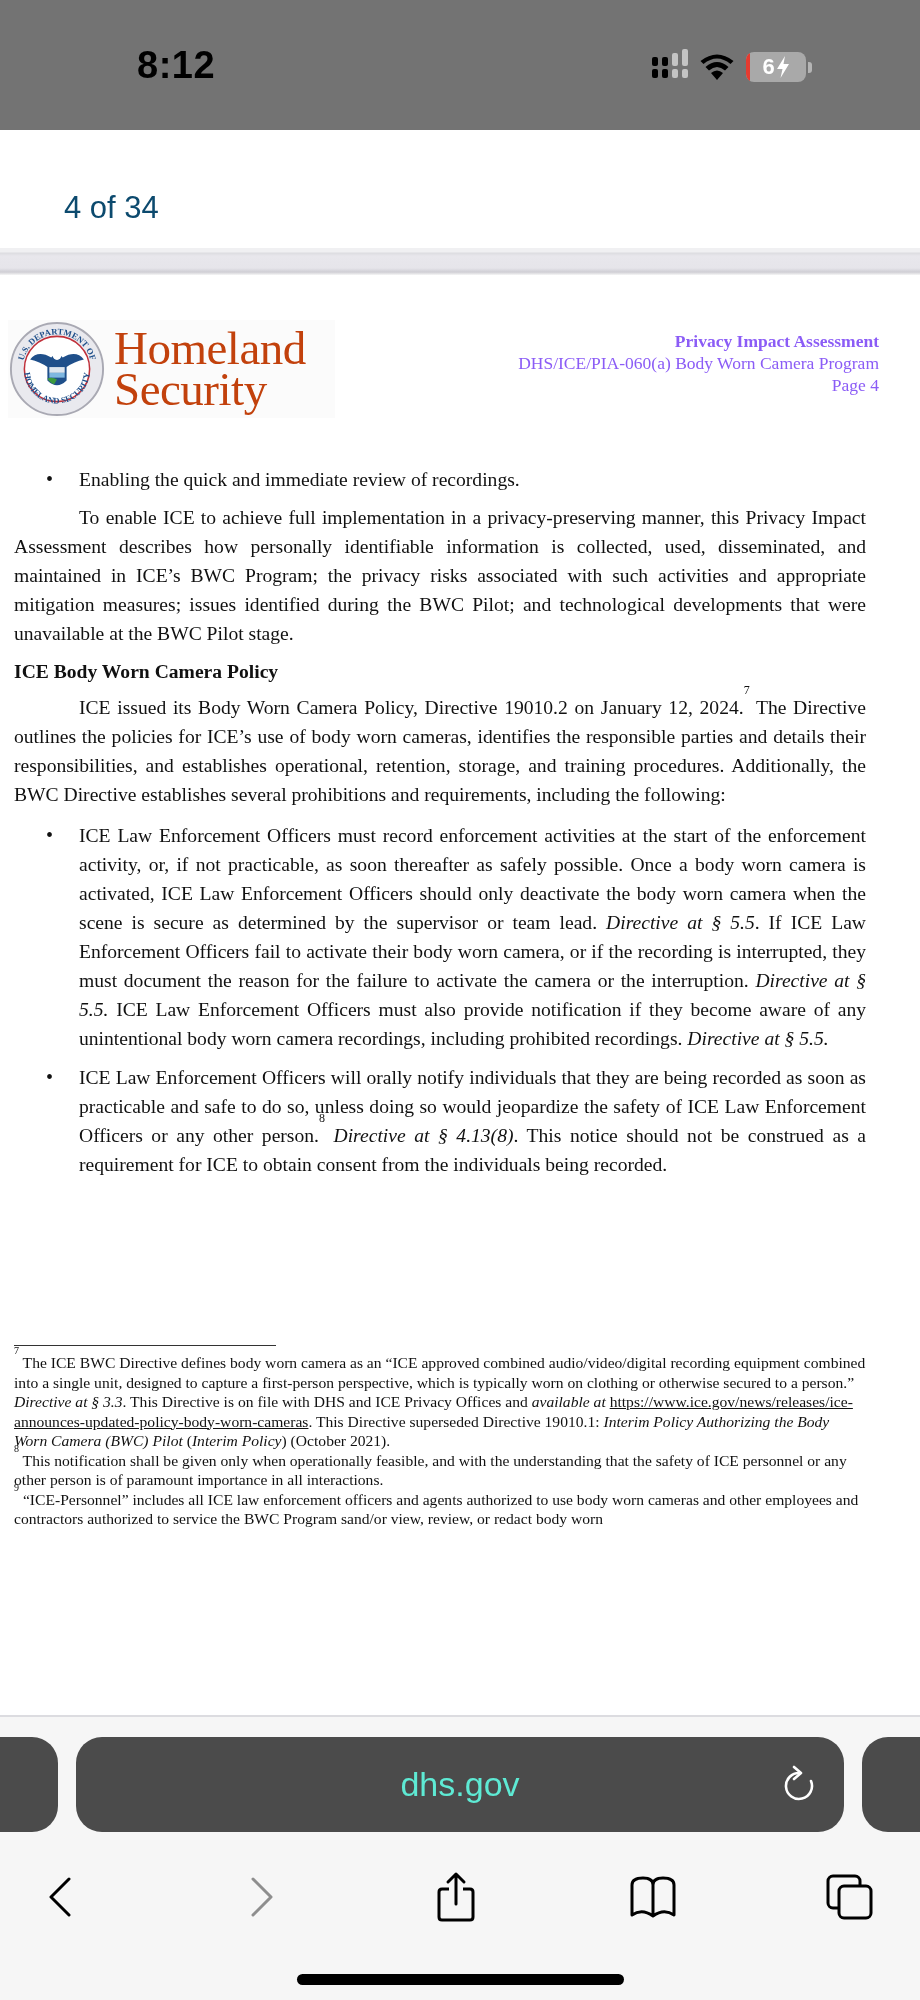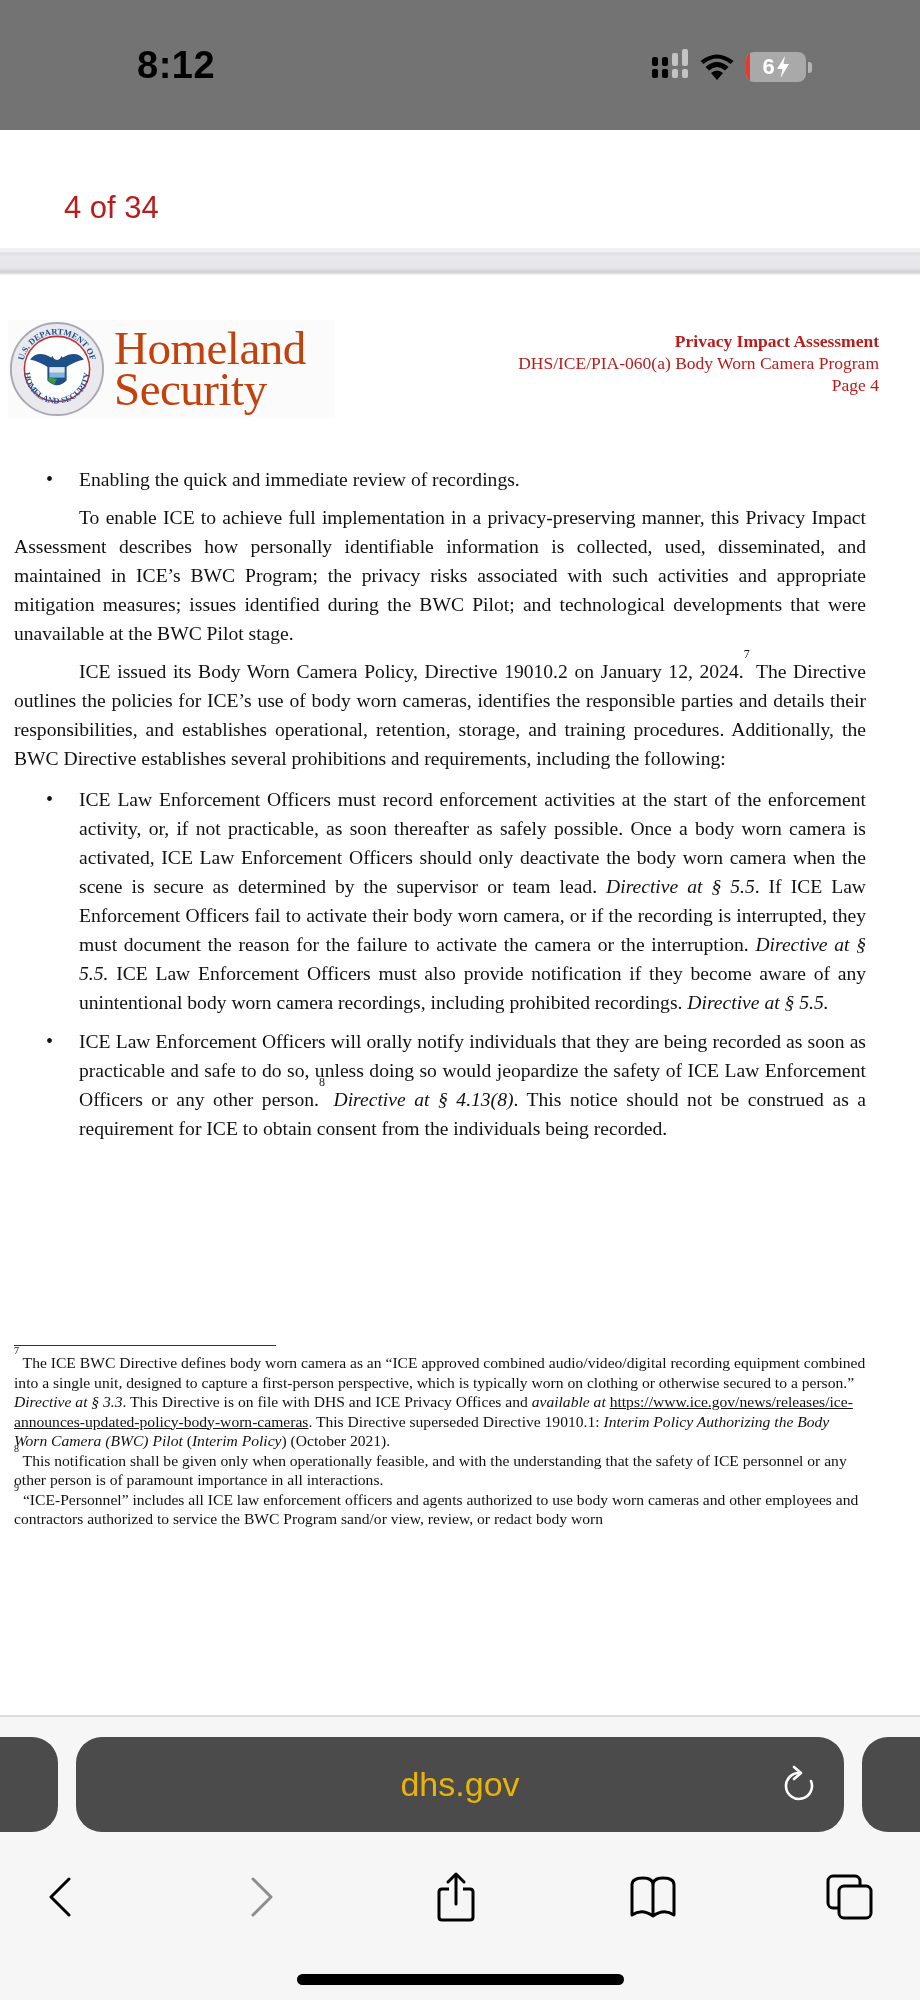--- a/index.html
+++ b/index.html
@@ -12,32 +12,32 @@
   .status-icons { position: absolute; left: 652px; top: 50px; height: 34px; display: flex; align-items: center; gap: 12px; }
   .signal { display: grid; grid-template-columns: repeat(4, 6px); grid-template-rows: 9px 9px; column-gap: 4px; row-gap: 3px; align-items: end; }
   .signal span { width: 6px; border-radius: 2px; }
   .battery { position: relative; width: 60px; height: 30px; border-radius: 8px; background: #a9a9a9; display: flex; align-items: center; justify-content: center; overflow: hidden; }
   .battery::before { content: ""; position: absolute; left: 0; top: 0; bottom: 0; width: 4px; background: #e53b30; }
   .battery-text { font-size: 22px; font-weight: 700; color: #fff; }
   .battery-nub { width: 4px; height: 11px; background: #b5b5b5; border-radius: 0 3px 3px 0; margin-left: -10px; }
 
   
   .page-header { position: absolute; left: 0; top: 130px; width: 920px; height: 118px; background: #ffffff; }
-  .page-counter { position: absolute; left: 64px; top: 60px; font-size: 31px; color: #b91c1c; }
+  .page-counter { position: absolute; left: 64px; top: 60px; font-size: 31px; color: #0c4a6e; }
   .page-divider { position: absolute; left: 0; top: 248px; width: 920px; height: 27px;
     background: linear-gradient(#f0f0f2 0, #f0f0f2 4px, #dcdce0 5px, #e8e7ec 8px, #e6e5ea 20px, #cfced4 24px, #f6f6f6 27px); }
 
   
   .doc { position: absolute; left: 0; top: 275px; width: 920px; height: 1440px; background: #fff;
          font-family: "Liberation Serif", serif; color: #111; }
   .doc-header { position: absolute; left: 8px; top: 45px; width: 912px; height: 100px; }
   .logo { position: absolute; left: 0; top: 0; width: 327px; height: 98px; display: flex; align-items: center; background: #fbfbfb; }
   .seal { width: 98px; height: 96px; }
   .logo-text { margin-left: 8px; font-family: "Liberation Serif", serif; color: #c2410c; font-size: 47px; line-height: 41px; letter-spacing: -0.5px; }
-  .doc-meta { position: absolute; right: 41px; top: 10px; text-align: right; font-size: 17.5px; line-height: 22px; color: #b91c1c; }
+  .doc-meta { position: absolute; right: 41px; top: 10px; text-align: right; font-size: 17.5px; line-height: 22px; color: #8b5cf6; }
   .doc-meta .bold { font-weight: 700; }
 
   .body-text { position: absolute; left: 14px; top: 190px; width: 852px; font-size: 19.6px; line-height: 29px; }
   .p { text-align: justify; text-indent: 65px; margin-bottom: 9px; }
   .h { font-weight: 700; margin-bottom: 7px; }
   .bullet { position: relative; padding-left: 65px; text-align: justify; margin-bottom: 10px; }
   .bullet::before { content: "•"; position: absolute; left: 32px; top: 0; font-size: 20px; }
   .b-first { margin-bottom: 9px; }
   sup { font-size: 12px; vertical-align: top; position: relative; top: -3px; line-height: 0; }
   i { }
@@ -46,21 +46,21 @@
   .footnotes { position: absolute; left: 14px; top: 1078px; width: 852px; font-size: 15.6px; line-height: 19.5px; }
   .fn sup { font-size: 10px; top: -2px; }
   .fn a { color: #111; text-decoration: underline; }
 
   
   .bottom-bar { position: absolute; left: 0; top: 1715px; width: 920px; height: 285px; background: #f6f6f6; border-top: 2px solid #dcdce0; }
   .tab-pill { position: absolute; top: 20px; height: 95px; background: #4b4b4b; border-radius: 26px; }
   .tab-left { left: -30px; width: 88px; }
   .tab-right { left: 862px; width: 90px; }
   .url-bar { position: absolute; left: 76px; top: 20px; width: 768px; height: 95px; background: #4b4b4b; border-radius: 26px; display: flex; align-items: center; justify-content: center; }
-  .url-text { font-size: 34px; color: #eab308; font-family: "Liberation Sans", sans-serif; }
+  .url-text { font-size: 34px; color: #5eead4; font-family: "Liberation Sans", sans-serif; }
   .reload { position: absolute; right: 26px; top: 28px; width: 38px; height: 40px; }
   .toolbar { position: absolute; left: 0; top: 150px; width: 920px; height: 70px; }
   .tb-btn { position: absolute; top: 0; width: 60px; height: 60px; display: flex; align-items: center; justify-content: center; }
   .home-indicator { position: absolute; left: 297px; top: 257px; width: 327px; height: 11px; background: #000; border-radius: 6px; }
 </style>
 </head>
 <body>
 
 <div class="status-bar">
   <div class="status-time">8:12</div>
@@ -125,20 +125,21 @@
     <div class="doc-meta">
       <div class="bold">Privacy Impact Assessment</div>
       <div>DHS/ICE/PIA-060(a) Body Worn Camera Program</div>
       <div>Page 4</div>
     </div>
   </div>
 
   <div class="body-text">
     <div class="bullet b-first">Enabling the quick and immediate review of recordings.</div>
     <div class="p">To enable ICE to achieve full implementation in a privacy-preserving manner, this Privacy Impact Assessment describes how personally identifiable information is collected, used, disseminated, and maintained in ICE’s BWC Program; the privacy risks associated with such activities and appropriate mitigation measures; issues identified during the BWC Pilot; and technological developments that were unavailable at the BWC Pilot stage.</div>
+    <div class="h">ICE Body Worn Camera Policy</div>
     <div class="p"><span>ICE issued its Body Worn Camera Policy, Directive 19010.2 on January 12, 2024.</span><sup>7</sup><span> The Directive outlines the policies for ICE’s use of body worn cameras, identifies the responsible parties and details their responsibilities, and establishes operational, retention, storage, and training procedures. Additionally, the BWC Directive establishes several prohibitions and requirements, including the following:</span></div>
 
     <div class="bullet" style="margin-top:12px"><span>ICE Law Enforcement Officers must record enforcement activities at the start of the enforcement activity, or, if not practicable, as soon thereafter as safely possible. Once a body worn camera is activated, ICE Law Enforcement Officers should only deactivate the body worn camera when the scene is secure as determined by the supervisor or team lead. </span><i>Directive at § 5.5</i><span>. If ICE Law Enforcement Officers fail to activate their body worn camera, or if the recording is interrupted, they must document the reason for the failure to activate the camera or the interruption. </span><i>Directive at § 5.5.</i><span> ICE Law Enforcement Officers must also provide notification if they become aware of any unintentional body worn camera recordings, including prohibited recordings. </span><i>Directive at § 5.5.</i></div>
 
     <div class="bullet"><span>ICE Law Enforcement Officers will orally notify individuals that they are being recorded as soon as practicable and safe to do so, unless doing so would jeopardize the safety of ICE Law Enforcement Officers or any other person.</span><sup>8</sup><i> Directive at § 4.13(8)</i><span>. This notice should not be construed as a requirement for ICE to obtain consent from the individuals being recorded.</span></div>
 
   </div>
 
   <div class="fn-rule"></div>
   <div class="footnotes">

